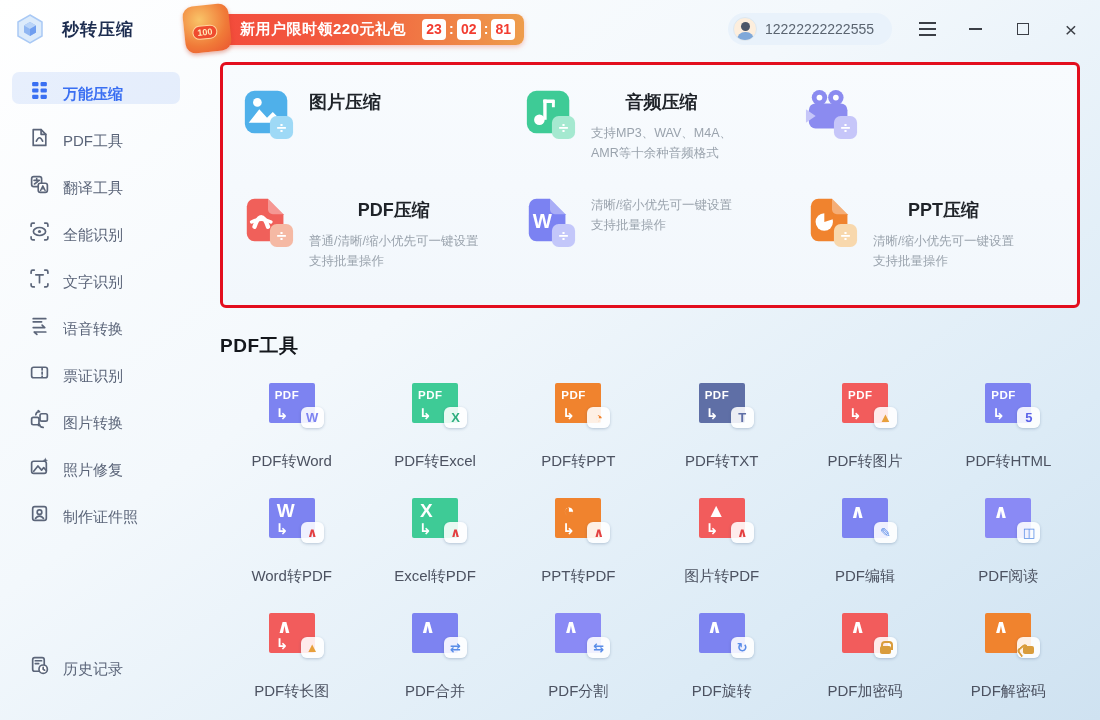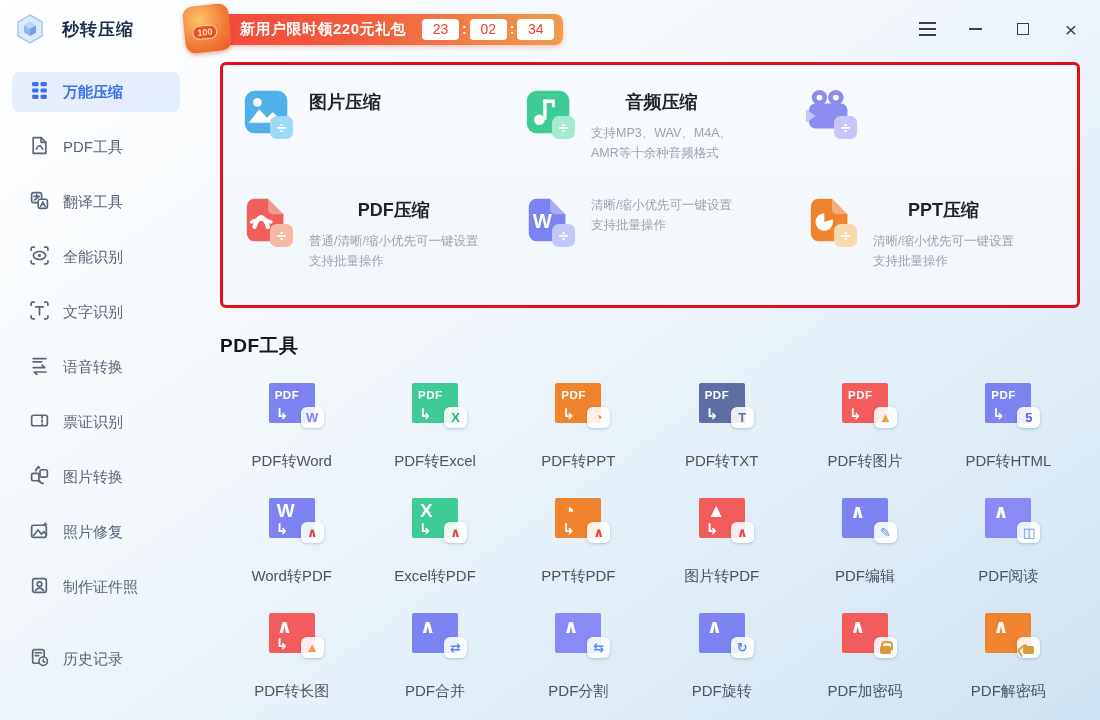--- a/index.html
+++ b/index.html
@@ -22,43 +22,43 @@
     background:linear-gradient(90deg,#f4473c 0%,#f25b3e 45%,#ee9d4c 100%);
     box-shadow:0 2px 5px rgba(240,90,60,.35); }
   .packet { position:absolute; left:-4px; top:-9px; width:46px; height:47px; transform:rotate(-6deg);
     background:radial-gradient(circle at 35% 30%,#f9c468,#f07a38 60%,#ea5530); border-radius:10px;
     display:flex; align-items:center; justify-content:flex-start; padding:6px 0 0 8px;
     box-shadow:0 2px 4px rgba(200,60,30,.4); }
   .packet span { background:#ef4b2f; color:#ffe9b8; font-size:9px; font-weight:700; padding:1px 4px;
     border-radius:7px; border:1px solid #ffd9a0; }
   .promo-text { color:#fff; font-size:15px; font-weight:700; letter-spacing:.5px; }
   .countdown { display:flex; align-items:center; gap:3px; margin-left:16px; }
-  .cd-box { width:37px; height:21px; background:#fff; border-radius:4px; color:#f23c30;
-    font-size:14px; font-weight:400; display:flex; align-items:center; justify-content:center; }
+  .cd-box { width:24px; height:21px; background:#fff; border-radius:4px; color:#f23c30;
+    font-size:14px; font-weight:700; display:flex; align-items:center; justify-content:center; }
   .cd-colon { color:#fff; font-weight:700; font-size:14px; }
 
   .header-right { margin-left:auto; display:flex; align-items:center; gap:22px; }
   .user-pill { display:flex; align-items:center; gap:8px; background:#e9f2fb; border-radius:17px;
     height:32px; padding:0 18px 0 5px; cursor:pointer; }
   .avatar { width:24px; height:24px; border-radius:50%; background:#fdeedd; position:relative; overflow:hidden; border:1px solid #dbe8f3; }
   .avatar::before { content:""; position:absolute; left:7px; top:4px; width:9px; height:9px; border-radius:50%; background:#4a5568; }
   .avatar::after { content:""; position:absolute; left:3px; top:14px; width:17px; height:10px; border-radius:8px 8px 0 0; background:#7fa8d9; }
   .user-name { font-size:14px; color:#5a6470; }
 
   .win-btn { width:26px; height:26px; display:flex; align-items:center; justify-content:center;
     cursor:pointer; color:#3b3f46; position:relative; }
   .hamburger { display:flex; flex-direction:column; gap:4px; }
   .hamburger i { display:block; width:17px; height:2px; background:#3b3f46; }
   .min-bar { width:13px; height:2px; background:#3b3f46; }
   .max-box { width:12px; height:12px; border:1.5px solid #3b3f46; }
   .close-glyph { font-size:21px; line-height:1; }
 
   
   aside { grid-row:2; display:flex; flex-direction:column; padding:14px 0 26px; }
-  .side-item { display:flex; align-items:center; gap:13px; height:40px; margin:0 12px 15px;
+  .side-item { display:flex; align-items:flex-end; gap:13px; height:32px; margin:0 12px 15px;
     padding-left:17px; border-radius:7px; font-size:15px; color:#5b6579; cursor:pointer; }
   .side-item svg { width:21px; height:21px; color:#8a93ab; flex:none; }
   .side-item.active { color:#3a6ff2; font-weight:700; background:rgba(99,150,240,.14); }
   .side-item.active svg { color:#3a6ff2; }
   .side-spacer { flex:1; }
 
   
   main { grid-row:2; grid-column:2; padding:4px 20px 0 28px; overflow:hidden; }
   .feature-box { border:3px solid #e30e1e; border-radius:6px;
     background:linear-gradient(180deg,#f8fbfe,#f2f7fc); padding:12px 4px;
@@ -105,25 +105,29 @@
     <div class="promo">
       <div class="packet">
         <span>100</span>
       </div>
       <span class="promo-text">新用户限时领220元礼包</span>
       <span class="countdown">
         <span class="cd-box">23</span>
         <span class="cd-colon">:</span>
         <span class="cd-box">02</span>
         <span class="cd-colon">:</span>
-        <span class="cd-box">34</span>
+        <span class="cd-box">81</span>
       </span>
     </div>
 
     <div class="header-right">
+      <div class="user-pill">
+        <span class="avatar"></span>
+        <span class="user-name">12222222222555</span>
+      </div>
       <div class="win-btn hamburger">
           <i></i>
           <i></i>
           <i></i>
         </div>
       <div class="win-btn">
           <span class="min-bar"></span>
         </div>
       <div class="win-btn">
           <span class="max-box"></span>

